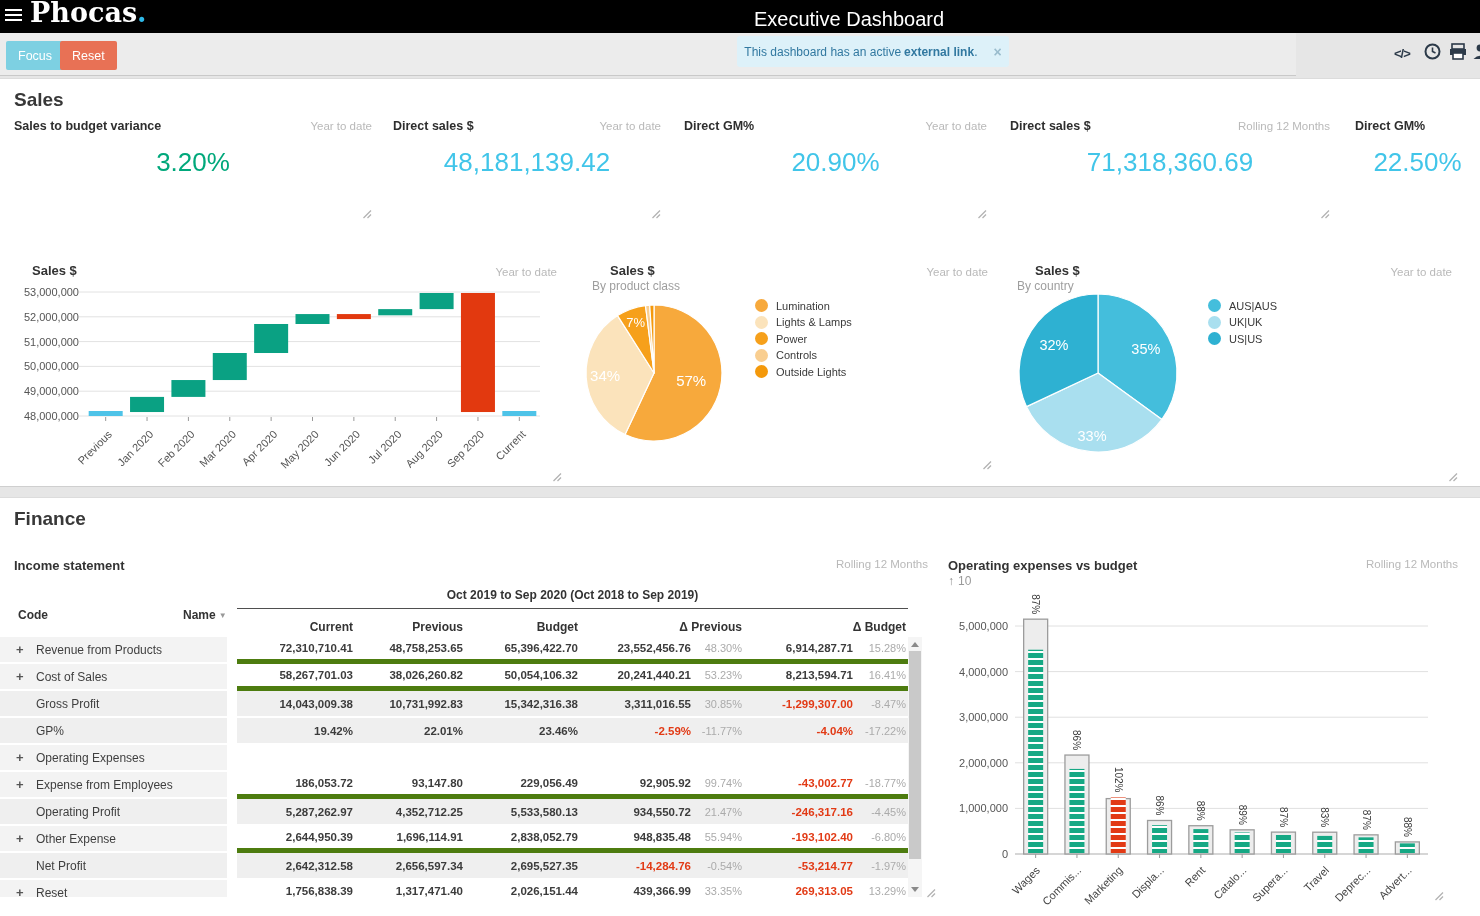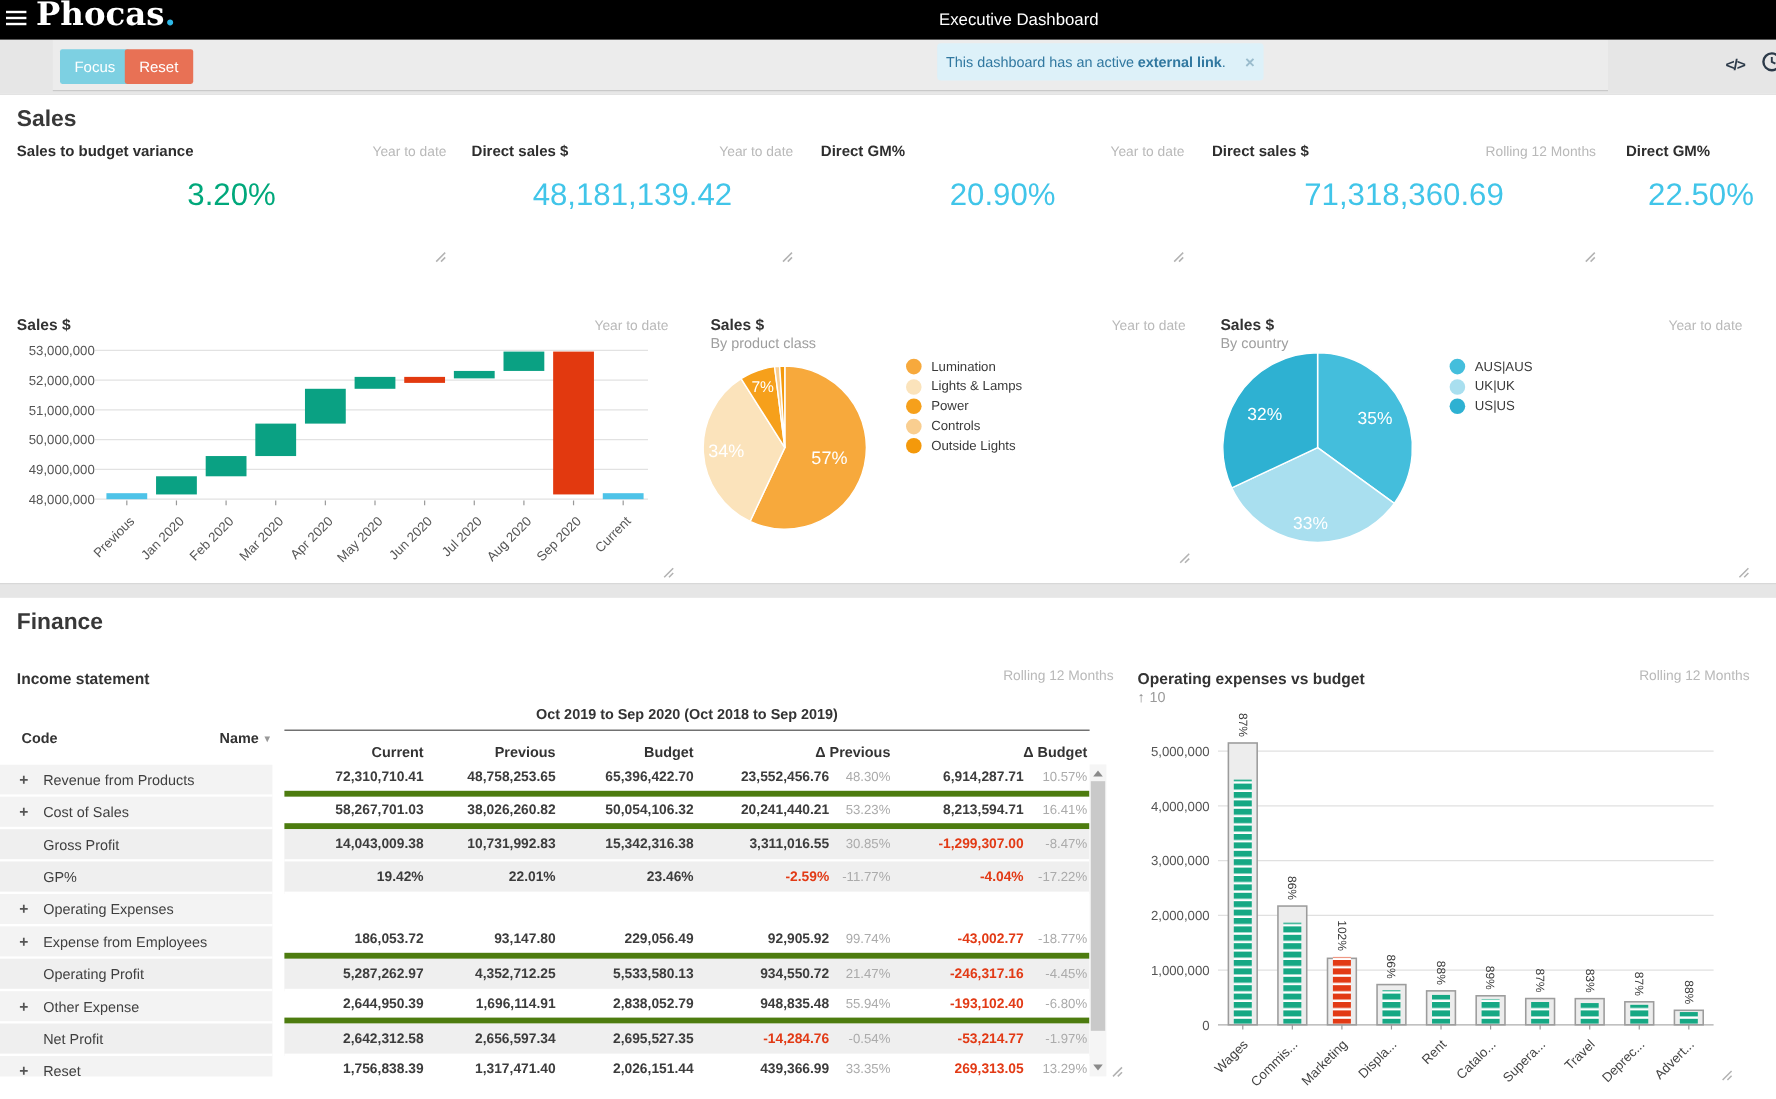--- a/index.html
+++ b/index.html
@@ -7,25 +7,25 @@
     font-family:"Liberation Sans", sans-serif; background:#E6E6E6; }
   .page { position:relative; width:1480px; height:916px; }
 
   
   .topbar { position:absolute; top:0; left:0; width:1480px; height:33px; background:#000; z-index:5; }
   .hamburger { position:absolute; left:5px; top:9px; width:17px; height:14px; cursor:pointer; }
   .hamburger span { display:block; height:2px; background:#fff; margin:0 0 3px 0; }
   .logo { position:absolute; left:30px; top:-3px; font-family:"DejaVu Serif", serif; font-weight:bold;
     font-size:27px; color:#fff; }
   .logo .dot { color:#2EB9E8; }
-  .tb-title { position:absolute; left:849px; top:8px; transform:translateX(-50%); color:#fff; font-size:14px; }
+  .tb-title { position:absolute; left:849px; top:8px; transform:translateX(-50%); color:#fff; font-size:20px; }
 
   
   .toolbar { position:absolute; top:33px; left:0; width:1296px; height:43px; background:#ECECEC;
-    border-bottom:1px solid #C9C9C9; z-index:4;margin-left:44px; }
+    border-bottom:1px solid #C9C9C9; z-index:4; }
   .btn { position:absolute; top:8px; height:29px; border:none; border-radius:2px; color:#fff;
     font-size:12.5px; padding:0 12px; cursor:pointer; font-family:"Liberation Sans", sans-serif; }
   .btn.focus { left:6px; background:#7DD0E2; }
   .btn.reset { left:60px; background:#E87155; }
   .notif { position:absolute; left:737px; top:3px; width:272px; height:31px; background:#DDF1F9;
     border-radius:3px; font-size:12px; color:#3178A0; display:flex; align-items:center; justify-content:center; }
   .notif b { margin:0 0 0 3px; }
   .notif .closex { margin-left:16px; color:#9ABCCD; font-size:14px; font-weight:bold; cursor:pointer; }
   .icon-code { position:absolute; left:1394px; top:13px; font-weight:bold; font-size:13px; color:#2C3A49;
     letter-spacing:-1px; cursor:pointer; }
@@ -44,21 +44,21 @@
   .kpi .p { font-size:11.5px; color:#B9B9B9; }
   .kpi .v { margin-top:14px; font-size:26px; }
   .v.green { color:#00A87B; } .v.cyan { color:#41C5E9; }
   #kpi1 { left:14px; width:358px; } #kpi2 { left:393px; width:268px; }
   #kpi3 { left:684px; width:303px; } #kpi4 { left:1010px; width:320px; }
   #kpi5 { left:1355px; width:125px; }
 
   
   .chart-card { position:absolute; top:180px; height:225px; }
   #wf-card { left:0; width:570px; } #pie1-card { left:578px; width:418px; } #pie2-card { left:1003px; width:477px; }
-  .cc-title { position:absolute; left:14px; top:4px; font-size:13px; font-weight:bold; color:#333; }
+  .cc-title { position:absolute; left:32px; top:4px; font-size:13px; font-weight:bold; color:#333; }
   .cc-sub { position:absolute; left:14px; top:20px; font-size:12px; color:#9E9E9E; }
   .cc-period { position:absolute; top:7px; font-size:11.5px; color:#B9B9B9; }
   #wf-card .cc-period { right:13px; } #pie1-card .cc-period { right:8px; } #pie2-card .cc-period { right:28px; }
   .chart-card svg.chart { position:absolute; left:0; top:0; }
   .legend { position:absolute; }
   #legend-pie1 { left:177px; top:40px; } #legend-pie2 { left:205px; top:40px; }
   .lg-item { display:flex; align-items:center; margin-bottom:3.5px; cursor:pointer; }
   .lg-dot { width:13px; height:13px; border-radius:50%; margin-right:8px; flex:0 0 13px; }
   .lg-label { font-size:11px; color:#3A3A3A; }
 
@@ -352,21 +352,21 @@
               <span class="nm">Revenue from Products</span>
             </div>
             <div class="fin-gap"></div>
             <div class="fin-nums">
               <div class="cell amt">72,310,710.41</div>
               <div class="cell amt">48,758,253.65</div>
               <div class="cell amt">65,396,422.70</div>
               <div class="cell amt">23,552,456.76</div>
               <div class="cell pct">48.30%</div>
               <div class="cell amt">6,914,287.71</div>
-              <div class="cell pct">10.57%</div>
+              <div class="cell pct">15.28%</div>
             </div>
           </div>
           <div class="fin-row">
             <div class="fin-name">
               <span class="plus">+</span>
               <span class="nm">Cost of Sales</span>
             </div>
             <div class="fin-gap"></div>
             <div class="fin-nums">
               <div class="cell amt">58,267,701.03</div>

